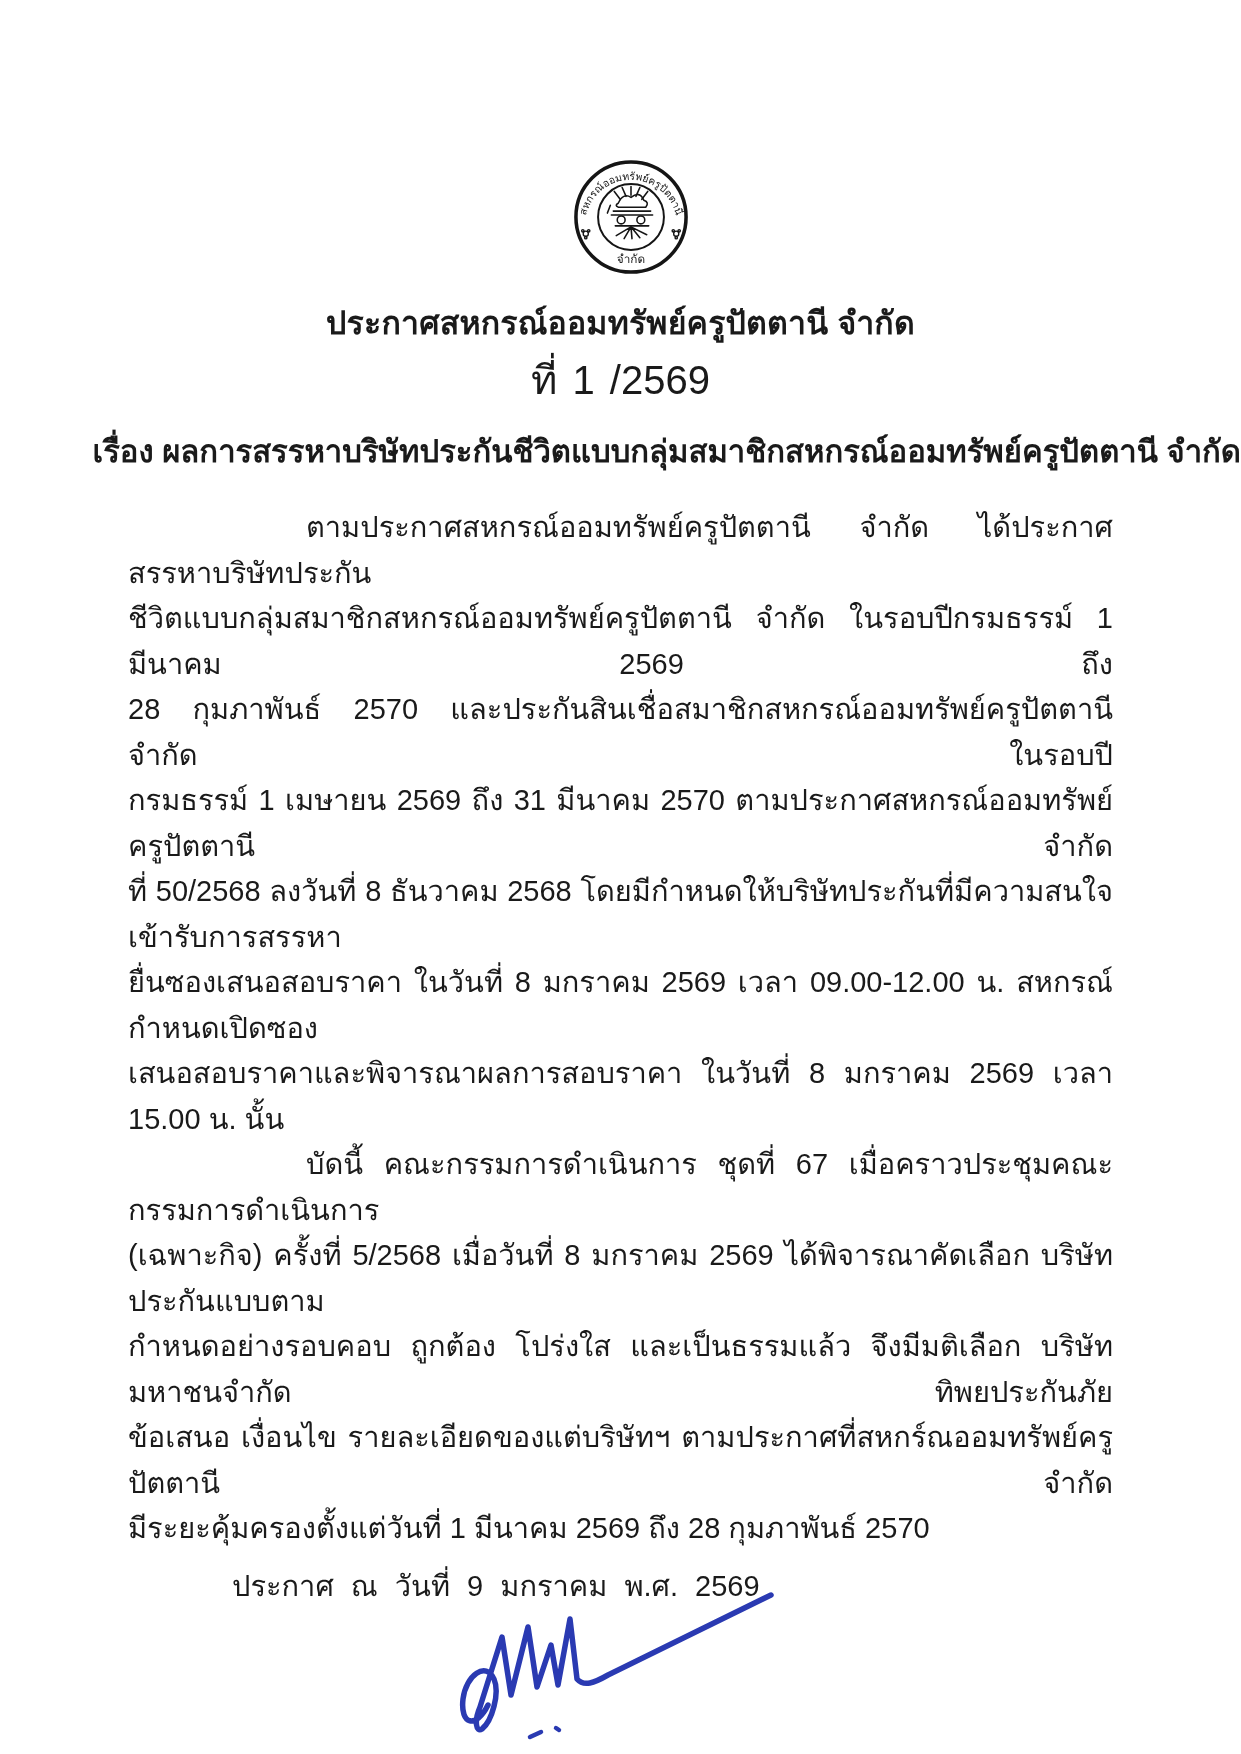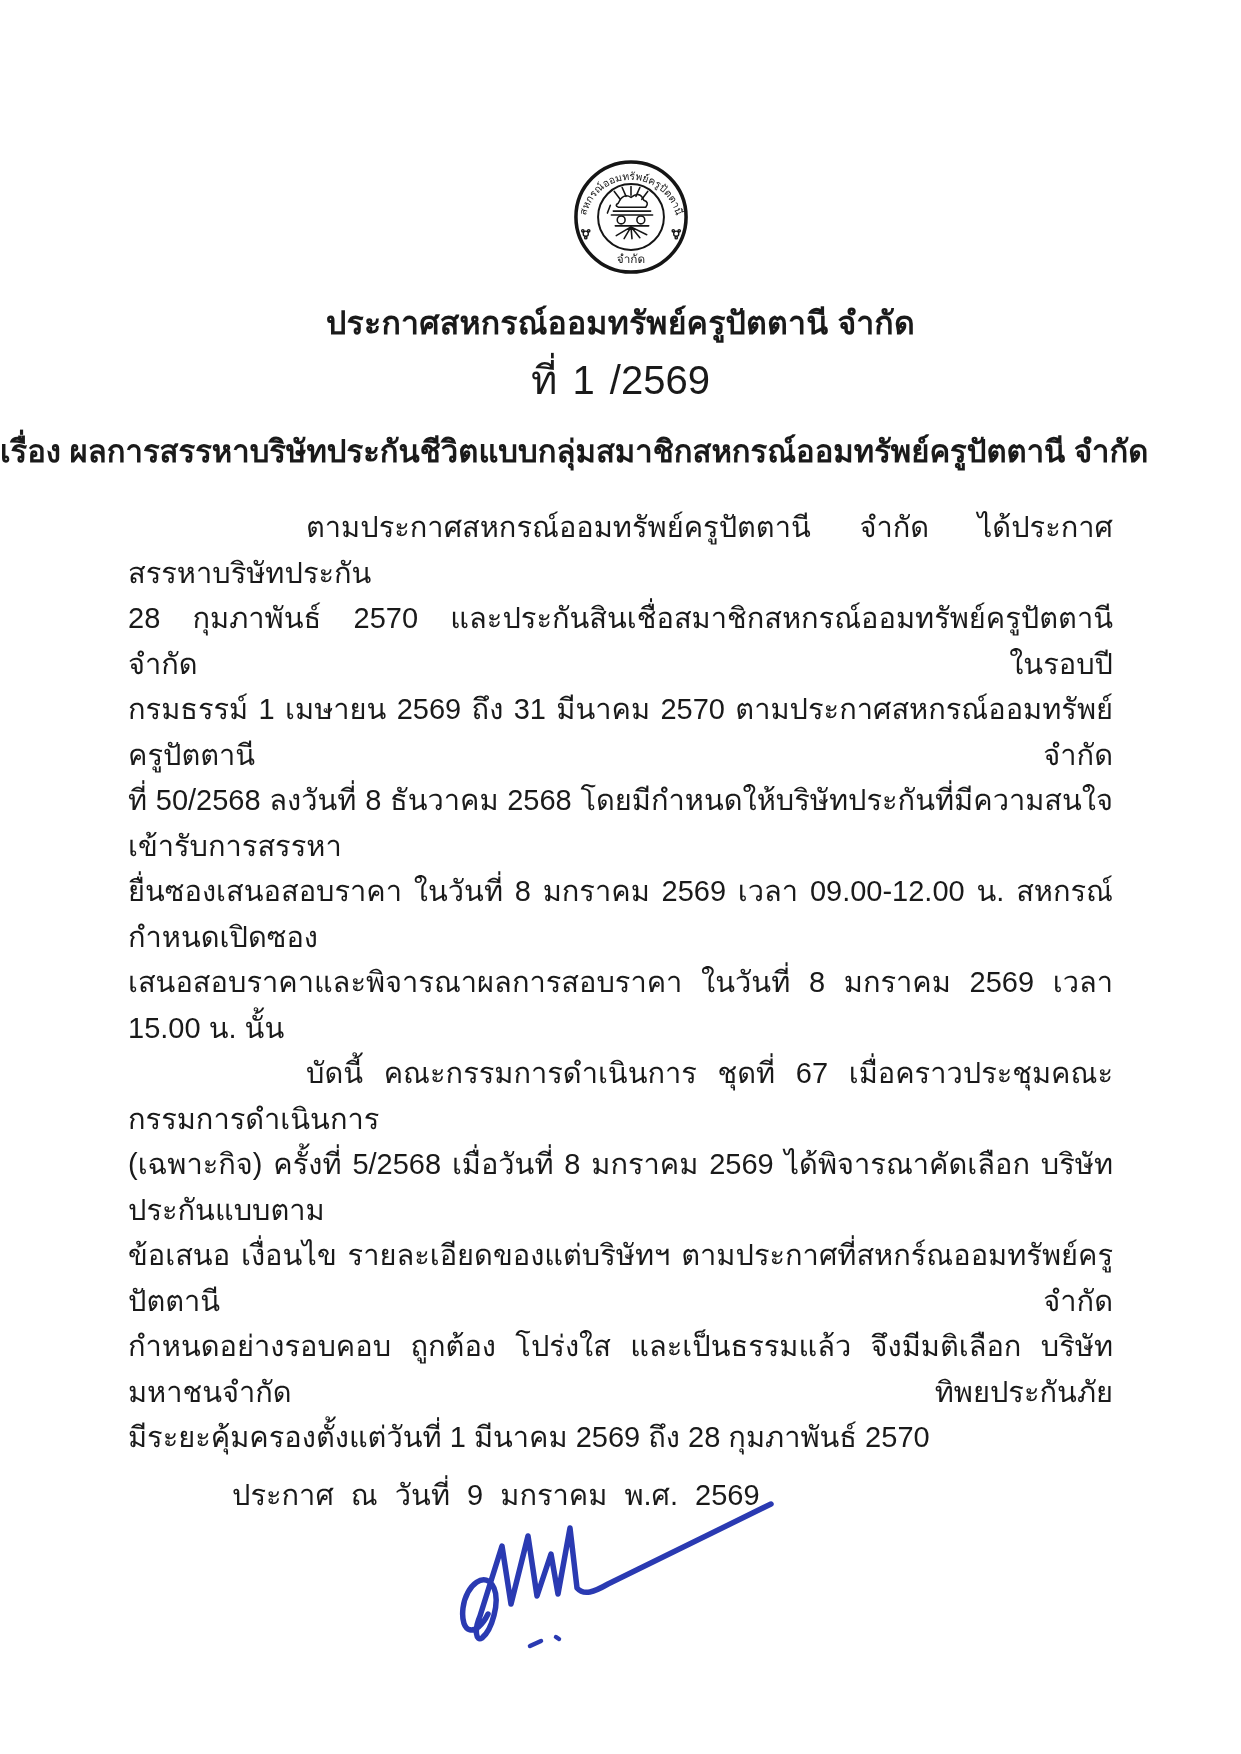--- a/index.html
+++ b/index.html
@@ -28,21 +28,21 @@
   }
   .doc-number {
     margin-top:12px;
     text-align:center;
     font-size:40px;
     line-height:45px;
     word-spacing:4px;
   }
   .doc-subject {
     margin-top:26px;
-    text-align:left;
+    text-align:right;
     font-size:31px; font-weight:bold;
     line-height:46px;
   }
   .body-block {
     margin:30px 128px 1px 128px;
     font-size:29px;
     line-height:45.5px;
   }
   .para .line {
     text-align:justify;
@@ -114,32 +114,33 @@
   </div>
 
   <div class="doc-title">ประกาศสหกรณ์ออมทรัพย์ครูปัตตานี จำกัด</div>
   <div class="doc-number">ที่ 1 /2569</div>
   <div class="doc-subject">เรื่อง ผลการสรรหาบริษัทประกันชีวิตแบบกลุ่มสมาชิกสหกรณ์ออมทรัพย์ครูปัตตานี จำกัด</div>
 
   <div class="body-block">
     <div class="para">
 
     <div class="line">ตามประกาศสหกรณ์ออมทรัพย์ครูปัตตานี จำกัด ได้ประกาศสรรหาบริษัทประกัน</div>
+        <div class="line">ชีวิตแบบกลุ่มสมาชิกสหกรณ์ออมทรัพย์ครูปัตตานี จำกัด ในรอบปีกรมธรรม์ 1 มีนาคม 2569 ถึง</div>
         <div class="line">28 กุมภาพันธ์ 2570 และประกันสินเชื่อสมาชิกสหกรณ์ออมทรัพย์ครูปัตตานี จำกัด ในรอบปี</div>
         <div class="line">กรมธรรม์ 1 เมษายน 2569 ถึง 31 มีนาคม 2570 ตามประกาศสหกรณ์ออมทรัพย์ครูปัตตานี จำกัด</div>
         <div class="line">ที่ 50/2568 ลงวันที่ 8 ธันวาคม 2568 โดยมีกำหนดให้บริษัทประกันที่มีความสนใจเข้ารับการสรรหา</div>
         <div class="line">ยื่นซองเสนอสอบราคา ในวันที่ 8 มกราคม 2569 เวลา 09.00-12.00 น. สหกรณ์กำหนดเปิดซอง</div>
         <div class="line">เสนอสอบราคาและพิจารณาผลการสอบราคา ในวันที่ 8 มกราคม 2569 เวลา 15.00 น. นั้น</div>
       </div>
     <div class="para">
 
     <div class="line">บัดนี้ คณะกรรมการดำเนินการ ชุดที่ 67 เมื่อคราวประชุมคณะกรรมการดำเนินการ</div>
         <div class="line">(เฉพาะกิจ) ครั้งที่ 5/2568 เมื่อวันที่ 8 มกราคม 2569 ได้พิจารณาคัดเลือก บริษัทประกันแบบตาม</div>
+        <div class="line">กำหนดอย่างรอบคอบ ถูกต้อง โปร่งใส และเป็นธรรมแล้ว จึงมีมติเลือก บริษัทมหาชนจำกัด ทิพยประกันภัย</div>
         <div class="line">ข้อเสนอ เงื่อนไข รายละเอียดของแต่บริษัทฯ ตามประกาศที่สหกร์ณออมทรัพย์ครูปัตตานี จำกัด</div>
-        <div class="line">กำหนดอย่างรอบคอบ ถูกต้อง โปร่งใส และเป็นธรรมแล้ว จึงมีมติเลือก บริษัทมหาชนจำกัด ทิพยประกันภัย</div>
         <div class="line">มีระยะคุ้มครองตั้งแต่วันที่ 1 มีนาคม 2569 ถึง 28 กุมภาพันธ์ 2570</div>
       </div>
   </div>
 
 
   <div class="date-line">ประกาศ ณ วันที่ 9 มกราคม พ.ศ. 2569</div>
 
   <div class="signature-wrap">
     <svg viewBox="0 0 318 178">
       <g fill="none" stroke="#2a3ab2" stroke-width="5.5" stroke-linecap="round" stroke-linejoin="round">

